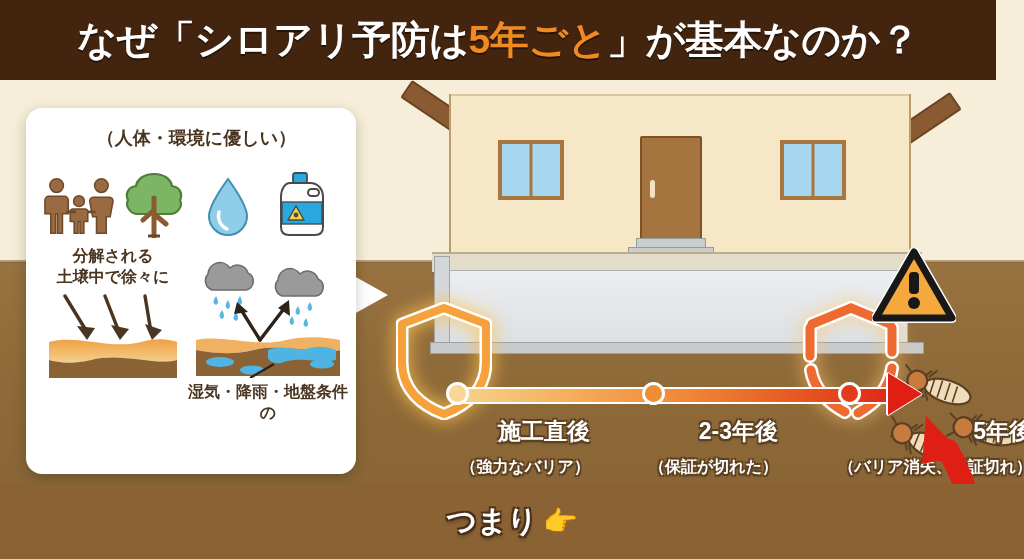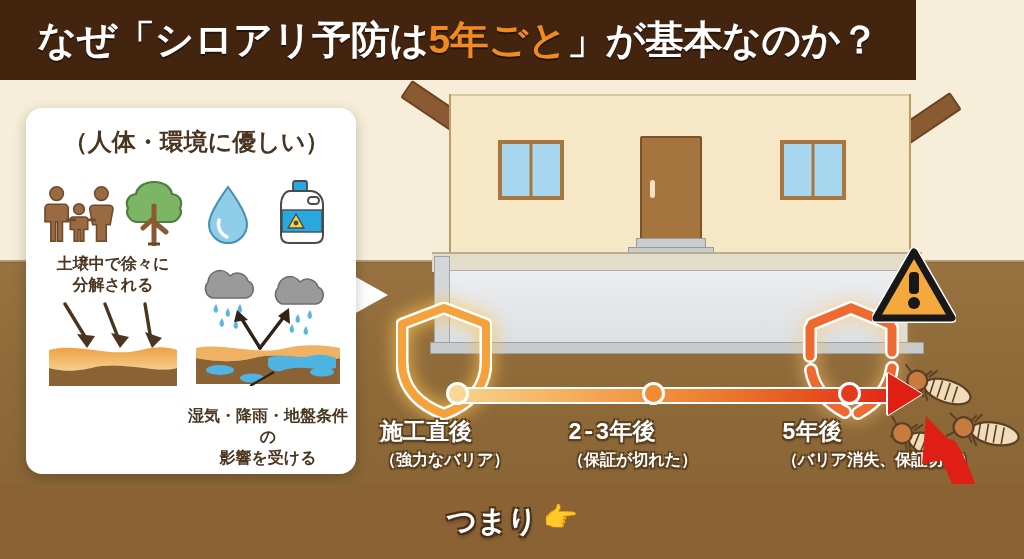--- a/index.html
+++ b/index.html
@@ -15,21 +15,21 @@
     width: 1024px;
     height: 559px;
     overflow: hidden;
     background: #f6eed8;
   }
 
   
   .title-bar {
     position: absolute;
     left: 0; top: 0;
-    width: 916px;
+    width: 996px;
     height: 80px;
     background: #43250f;
     display: flex;
     align-items: center;
     justify-content: center;
     z-index: 40;
   }
   .title-text {
     font-size: 39px;
     font-weight: bold;
@@ -220,27 +220,26 @@
     width: 0; height: 0;
     border-left: 34px solid #e01f14;
     border-top: 21px solid transparent;
     border-bottom: 21px solid transparent;
     filter: drop-shadow(1px 0 0 #fff) drop-shadow(-1px 1px 0 #fff) drop-shadow(-1px -1px 0 #fff);
   }
 
   .tl-labels { position: absolute; left: 340px; top: 336px; width: 684px; height: 70px; z-index: 16; }
   .tl-label {
     position: absolute;
-    text-align: left;
+    text-align: right;
     color: #ffffff;
     text-shadow: -1.6px -1.6px 0 #5c4022, 1.6px -1.6px 0 #5c4022, -1.6px 1.6px 0 #5c4022, 1.6px 1.6px 0 #5c4022, 0 2px 3px rgba(0,0,0,.4);
-    font-family: Liberation Mono, monospace;
   }
   .tl-label .main { font-size: 23px; font-weight: bold; white-space: nowrap; }
-  .tl-label .sub  { font-size: 16px; font-weight: bold; white-space: nowrap; margin-top: 3px; }
+  .tl-label .sub  { font-size: 16px; font-weight: bold; white-space: nowrap; margin-top: 10px; }
   .tl-label.p1 { left: 40px;  width: 210px; }
   .tl-label.p2 { left: 228px; width: 210px; }
   .tl-label.p3 { left: 442px; width: 250px; }
 
   
   .card {
     position: absolute; left: 26px; top: 108px;
     width: 330px; height: 366px;
     background: #ffffff;
     border-radius: 16px;
@@ -256,38 +255,38 @@
     z-index: 30;
   }
   .card-title {
     margin-top: 18px;
     text-align: center;
     color: #4a3521;
     font-weight: bold;
     font-size: 19px;
     line-height: 1.35;
   }
-  .card-title .l2 { font-size: 24px; padding-left: 11px; }
+  .card-title .l2 { font-size: 18px; padding-left: 11px; }
 
   .icon-row {
     display: flex;
     justify-content: space-around;
     align-items: flex-end;
     margin: 14px 16px 0 16px;
     height: 74px;
   }
   .icon-cell { width: 72px; height: 74px; display: flex; align-items: flex-end; justify-content: center; }
 
   .card-mid { position: relative; margin-top: 8px; height: 190px; }
   .mid-left  { position: absolute; left: 12px;  top: 0;  width: 150px; text-align: center; }
   .mid-right { position: absolute; left: 160px; top: 0;  width: 164px; text-align: center; }
   .mid-cap {
     color: #4a3521; font-weight: bold; font-size: 16px; line-height: 1.3;
   }
-  .mid-cap.bottom { margin-top: 16px; }
+  .mid-cap.bottom { margin-top: 0; }
 
   .soil-box { margin: 6px auto 0 auto; }
 
   
   .banner {
     position: absolute; left: 0; top: 484px;
     width: 1024px; height: 75px;
     background: #8a6234;
     display: flex;
     align-items: center;
@@ -295,20 +294,21 @@
     z-index: 35;
   }
   .banner-text {
     font-size: 30px;
     font-weight: bold;
     color: #ffffff;
     white-space: nowrap;
     letter-spacing: -0.5px;
     text-shadow: -1.8px -1.8px 0 #4a3017, 1.8px -1.8px 0 #4a3017, -1.8px 1.8px 0 #4a3017, 1.8px 1.8px 0 #4a3017, 0 3px 4px rgba(0,0,0,.45);
     display: flex;
+    align-items: center;
     gap: 6px;
   }
   .hand-icon { font-size: 28px; text-shadow: none; }
 </style>
 </head>
 <body>
 
 <div id="stage">
 
   <div class="title-bar">
@@ -485,22 +485,22 @@
           <rect x="31" y="17" width="11" height="7" rx="3.5" fill="none" stroke="#4a4a4a" stroke-width="2"></rect>
           <path d="M19 34 L27 48 H11 Z" fill="#f6d743" stroke="#4a4a4a" stroke-width="1.5" stroke-linejoin="round"></path>
           <circle cx="19" cy="43" r="2.4" fill="#4a4a4a"></circle>
         </svg>
       </div>
     </div>
 
     <div class="card-mid">
 
       <div class="mid-left">
+        <div class="mid-cap">分解される</div>
         <div class="mid-cap">土壌中で徐々に</div>
-        <div class="mid-cap">分解される</div>
         <div class="soil-box">
           <svg width="132" height="84" viewBox="0 0 132 84">
             <defs>
               <linearGradient id="soilTop" x1="0" y1="0" x2="0" y2="1">
                 <stop offset="0%" stop-color="#f0a042"></stop>
                 <stop offset="100%" stop-color="#f3d08c"></stop>
               </linearGradient>
             </defs>
             <g stroke="#4a3521" stroke-width="3.4" fill="none" stroke-linecap="round">
               <path d="M18 2 L40 38"></path>
@@ -553,21 +553,20 @@
             <g fill="#4fb4e2">
               <ellipse cx="30" cy="110" rx="14" ry="5"></ellipse>
               <ellipse cx="62" cy="118" rx="12" ry="4.5"></ellipse>
               <ellipse cx="132" cy="112" rx="12" ry="4.5"></ellipse>
               <path d="M78 98 C92 92 106 100 120 96 C132 93 140 96 146 98 L146 108 C130 112 112 104 94 110 C86 113 80 110 78 106 Z"></path>
             </g>
             <path d="M84 112 L60 126" stroke="#2e2318" stroke-width="2.4" fill="none"></path>
           </svg>
         </div>
         <div class="mid-cap bottom">湿気・降雨・地盤条件の</div>
-        <div class="mid-cap">影響を受ける</div>
       </div>
     </div>
   </div>
 
   <div class="banner">
     <div class="banner-text">
         <span>つまり</span>
         <span class="hand-icon">👉</span>
       </div>
   </div>

